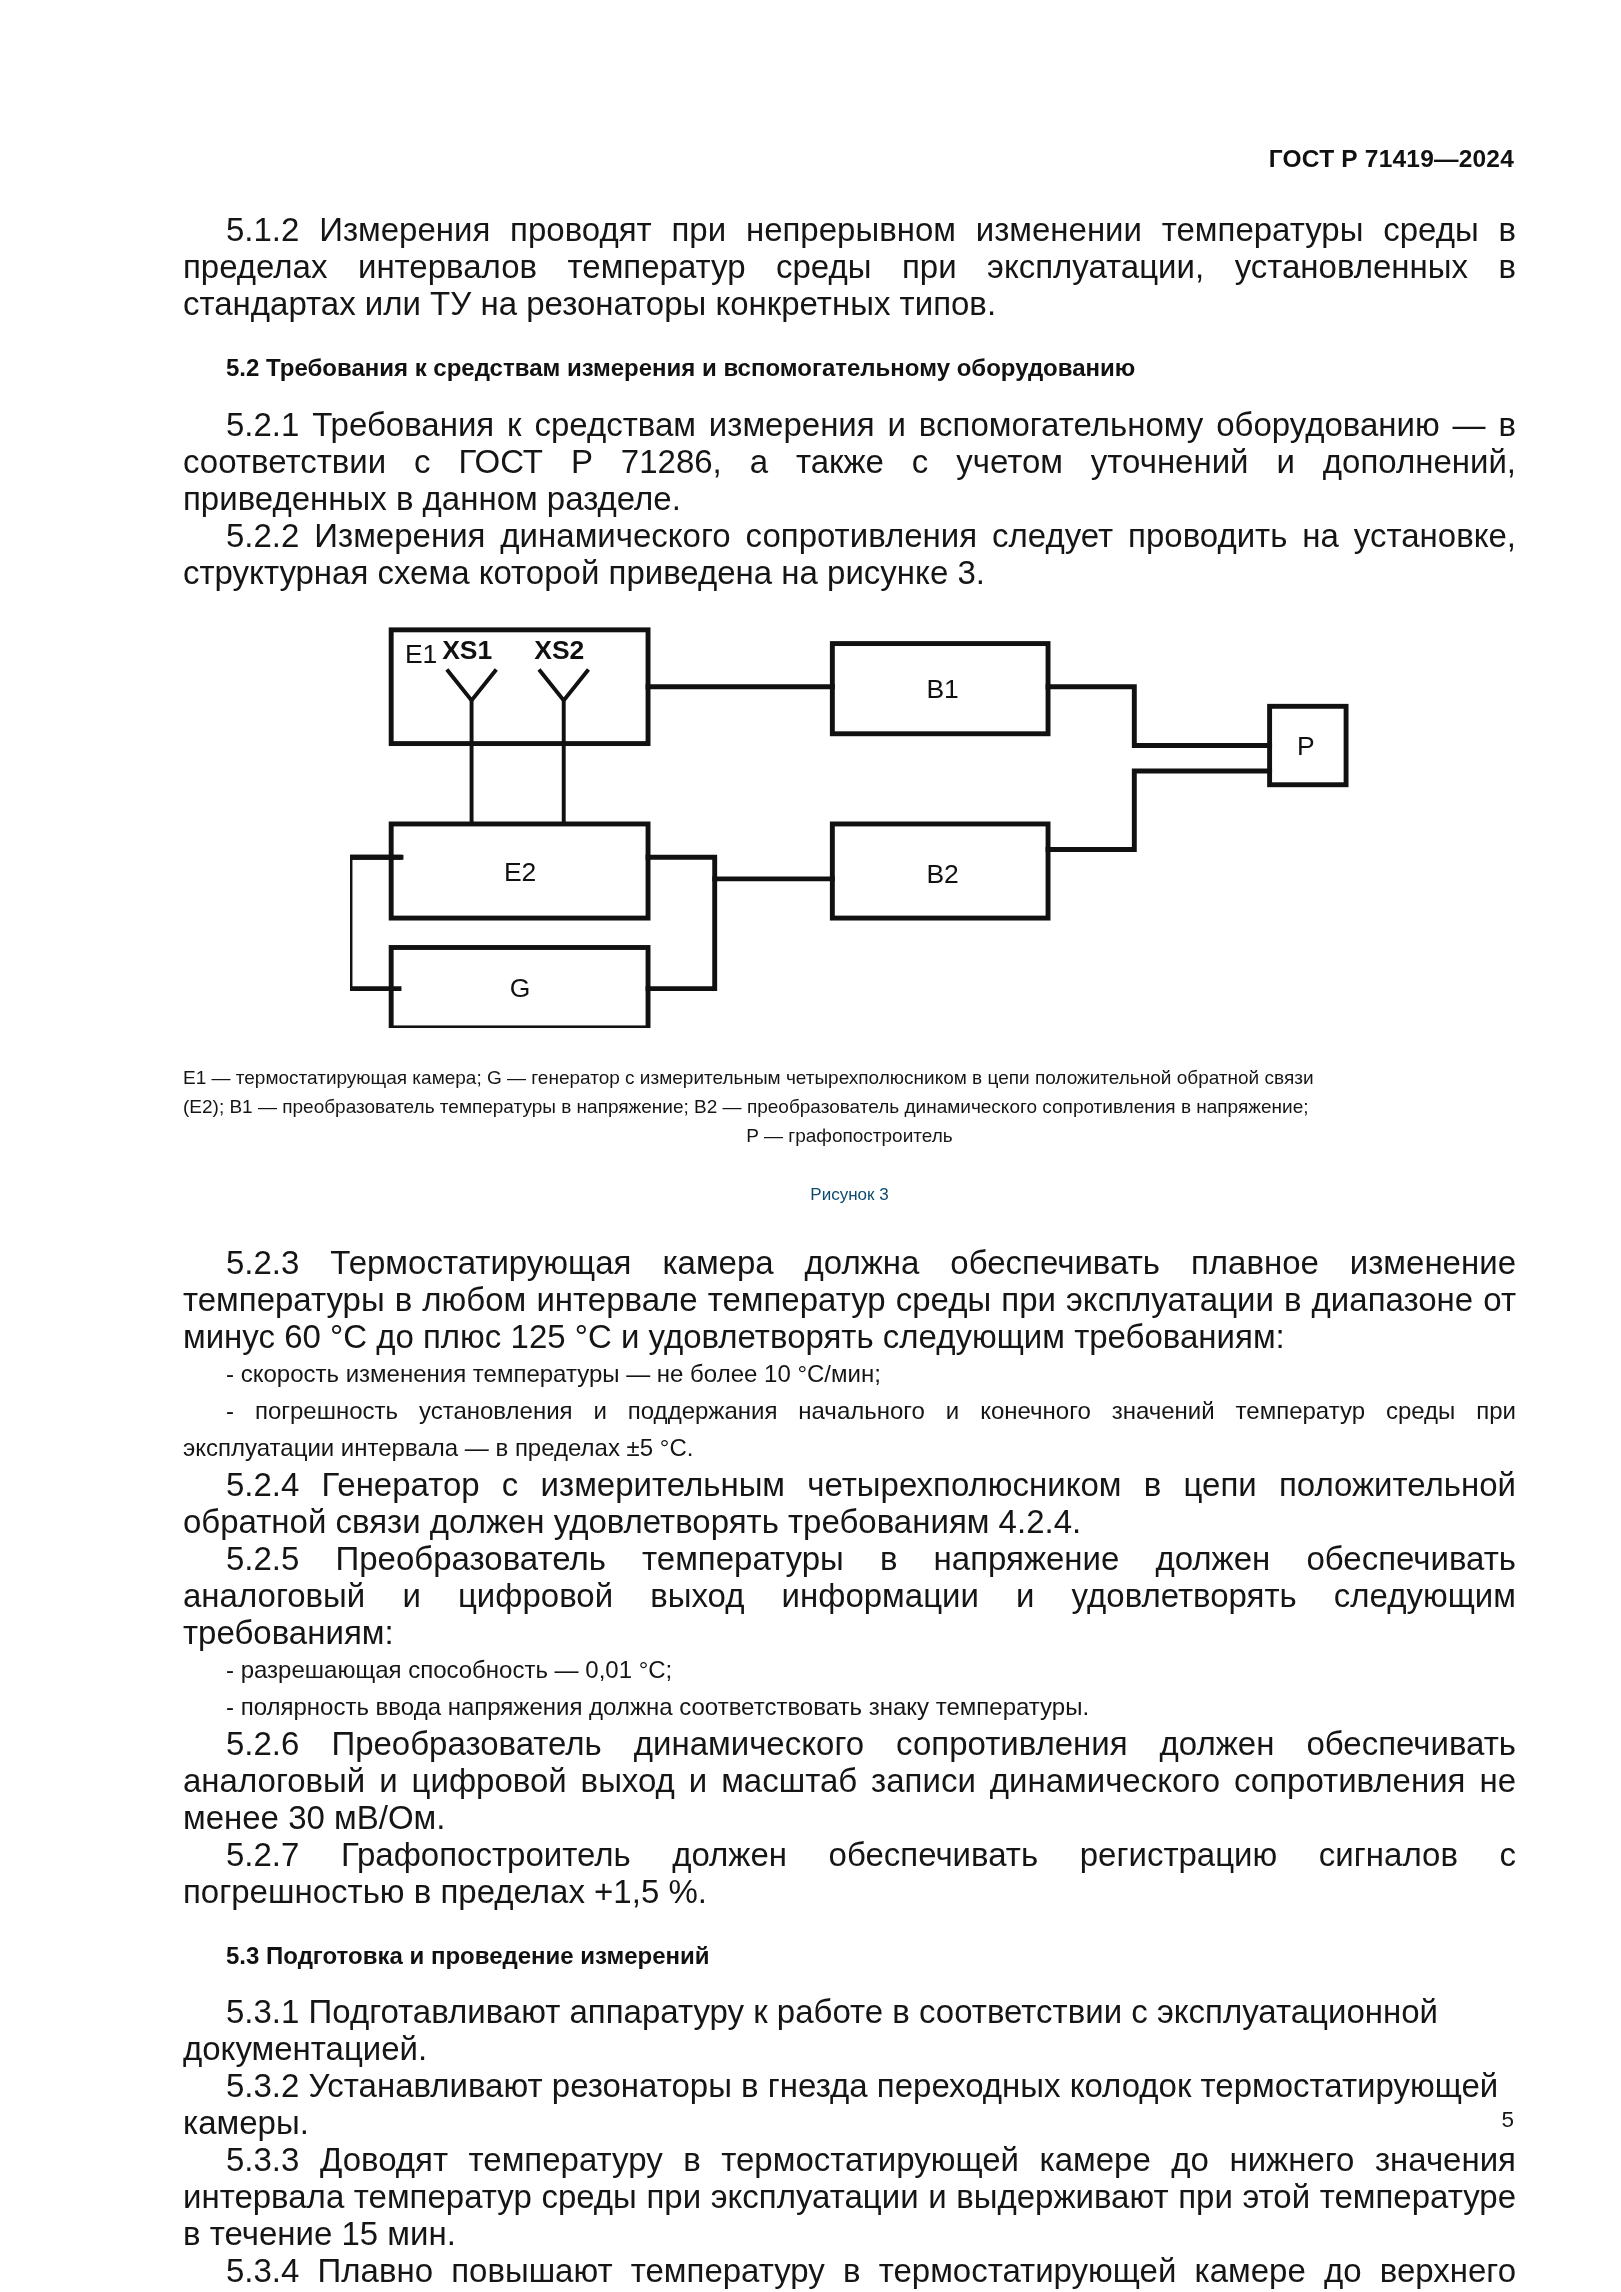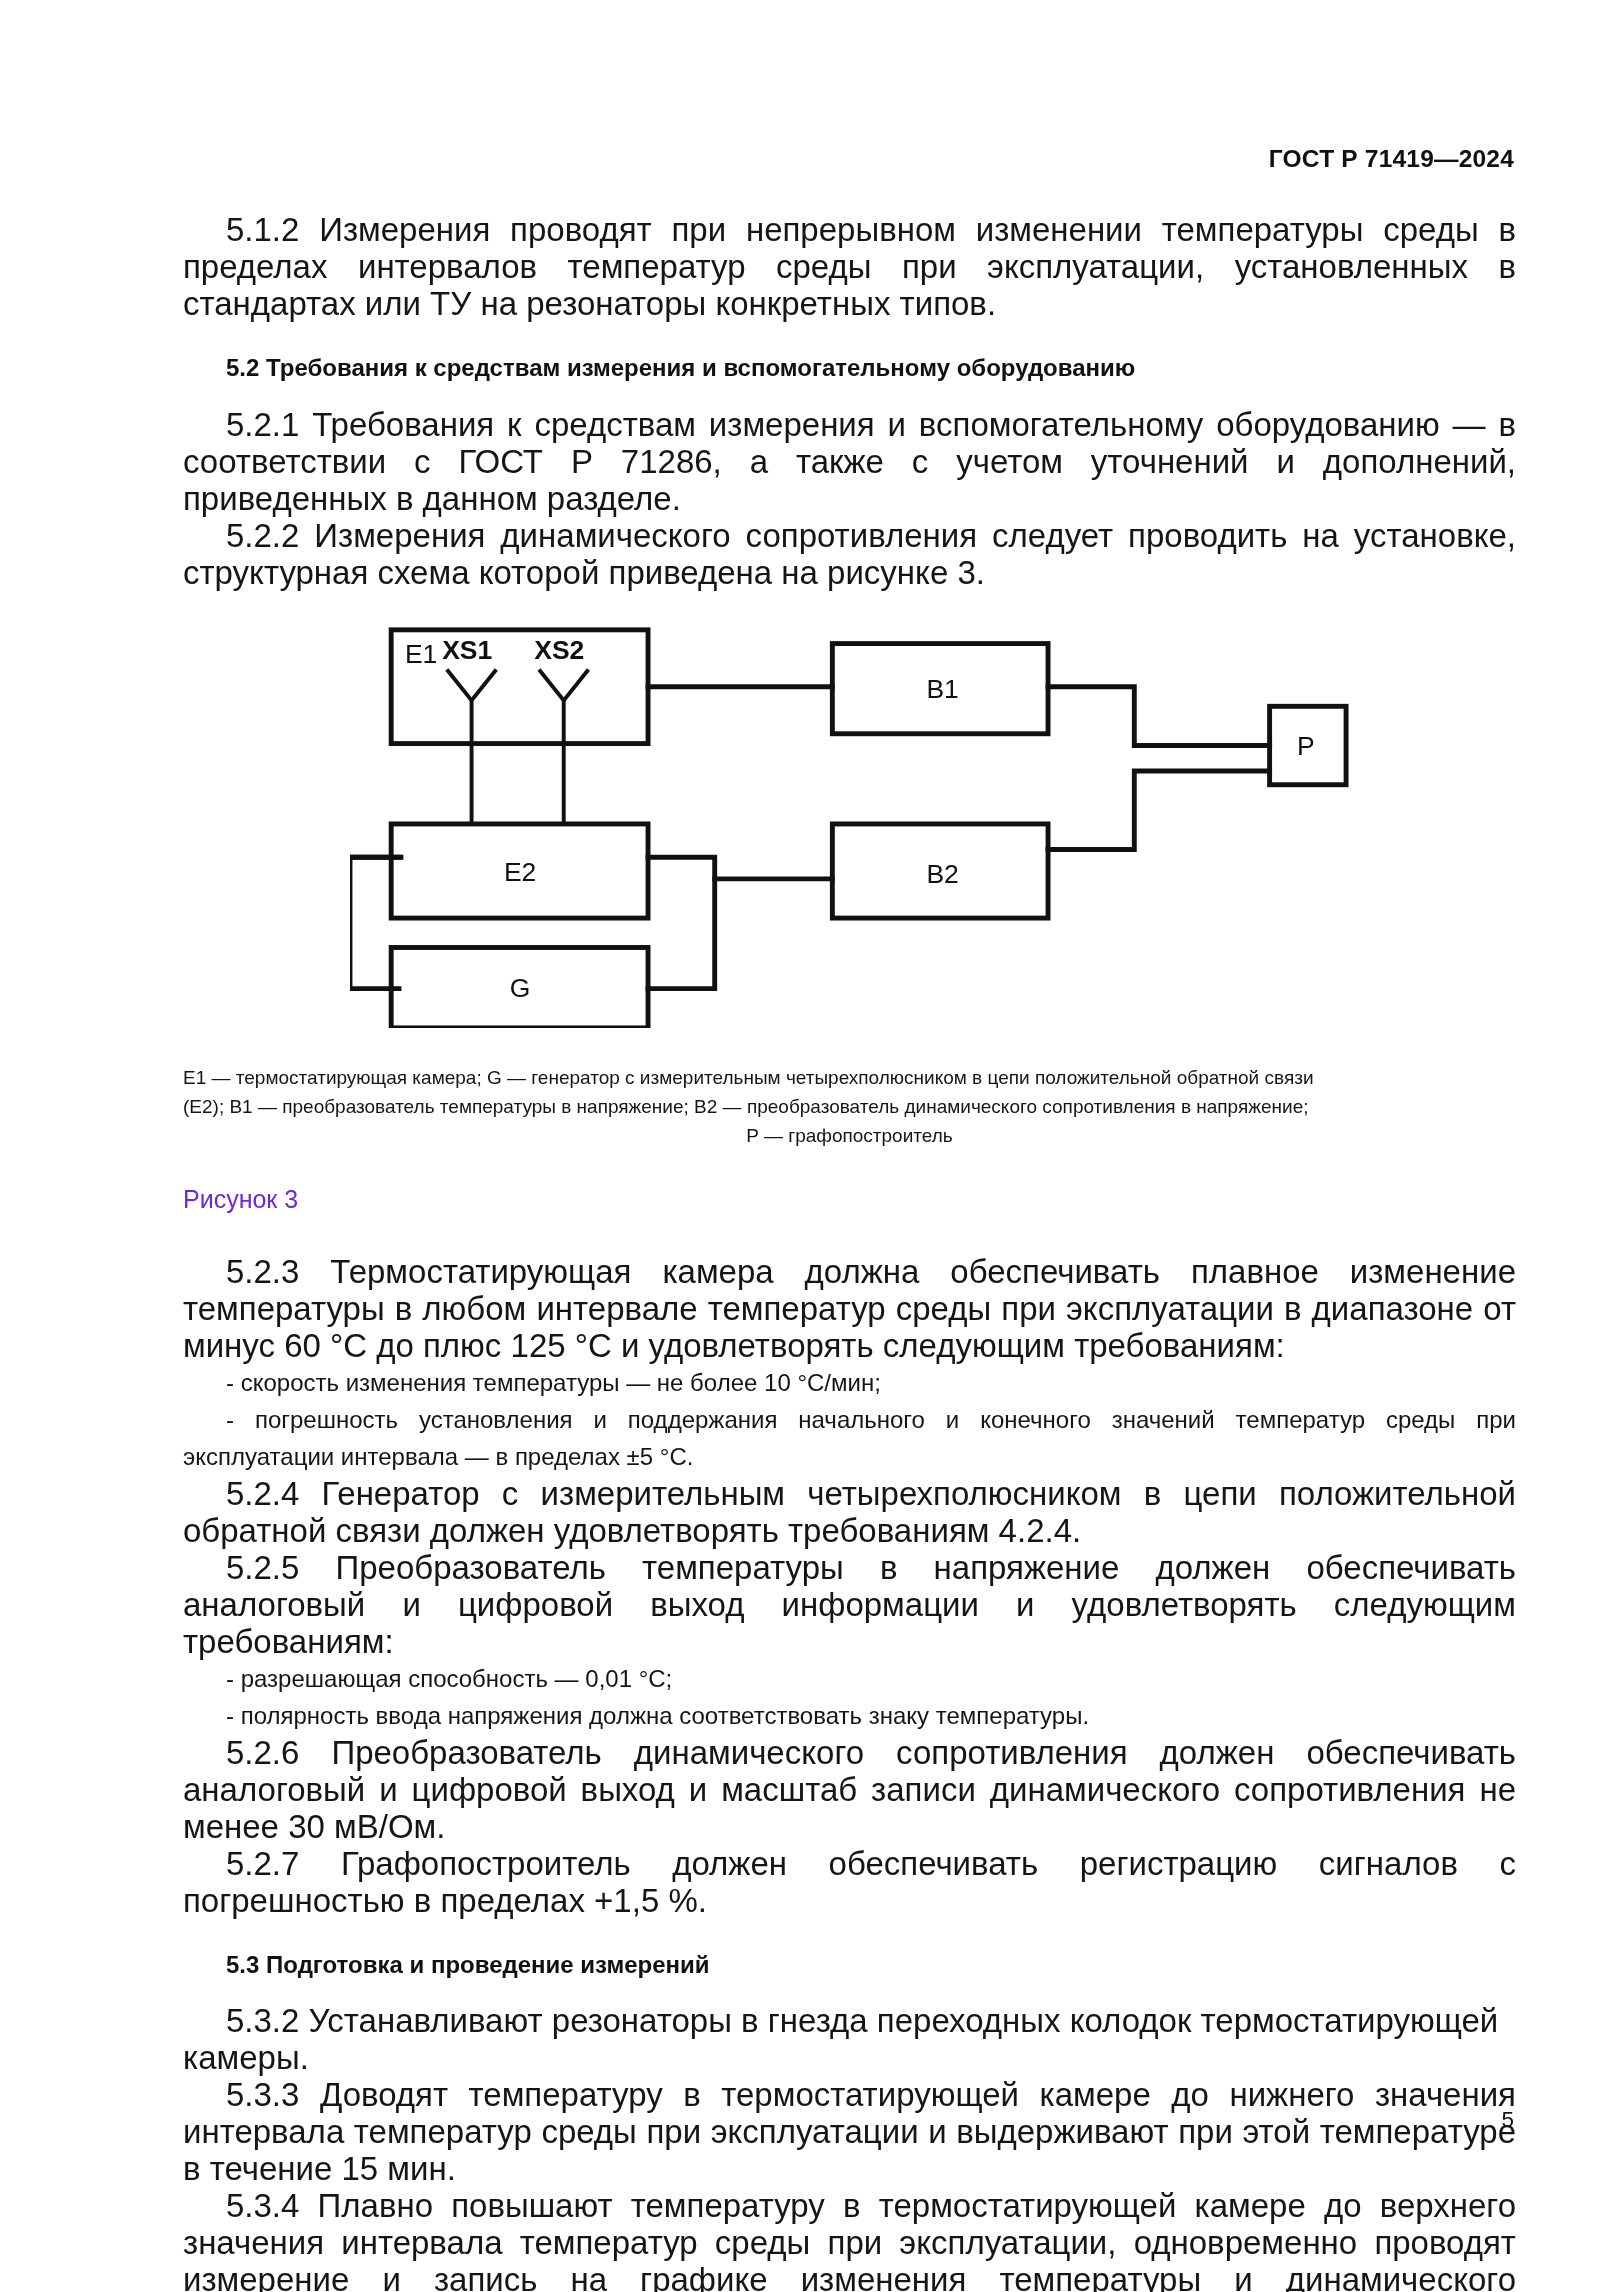--- a/index.html
+++ b/index.html
@@ -74,22 +74,23 @@
     line-height: 29px;
     text-align: center;
     color: #151515;
   }
   .fig-caption .capline { display: block; }
   .fig-caption .capline.l1,
   .fig-caption .capline.l2 { text-align: left; }
 
   .fig-number {
     margin: 35px 0 0 0;
-    font-size: 25px;
-    color: #6d28d9;
+    font-size: 17px;
+    text-align: center;
+    color: #0c4a6e;
   }
 
   
   p.bullet {
     margin: 0;
     font-size: 24px;
     line-height: 37px;
     text-align: justify;
     color: #151515;
   }
@@ -193,20 +194,21 @@
 
 
     <p class="bullet"><span class="ind"></span><span>- полярность ввода напряжения должна соответствовать знаку температуры.</span></p>
 
     <p class="para"><span class="ind"></span><span>5.2.6  Преобразователь динамического сопротивления должен обеспечивать аналоговый и цифровой выход и масштаб записи динамического сопротивления не менее 30 мВ/Ом.</span></p>
 
     <p class="para"><span class="ind"></span><span>5.2.7  Графопостроитель должен обеспечивать регистрацию сигналов с погрешностью в пределах +1,5 %.</span></p>
 
     <h3 class="sec"><span class="ind"></span><span>5.3  Подготовка и проведение измерений</span></h3>
 
+    <p class="para nojust"><span class="ind"></span><span>5.3.1  Подготавливают аппаратуру к работе в соответствии с эксплуатационной документацией.</span></p>
 
     <p class="para nojust"><span class="ind"></span><span>5.3.2  Устанавливают резонаторы в гнезда переходных колодок термостатирующей камеры.</span></p>
 
     <p class="para"><span class="ind"></span><span>5.3.3  Доводят температуру в термостатирующей камере до нижнего значения интервала температур среды при эксплуатации и выдерживают при этой температуре в течение 15 мин.</span></p>
 
     <p class="para"><span class="ind"></span><span>5.3.4  Плавно повышают температуру в термостатирующей камере до верхнего значения интервала температур среды при эксплуатации, одновременно проводят измерение и запись на графике изменения температуры и динамического сопротивления.</span></p>
 
   </div>
 
   <div class="page-number">5</div>

